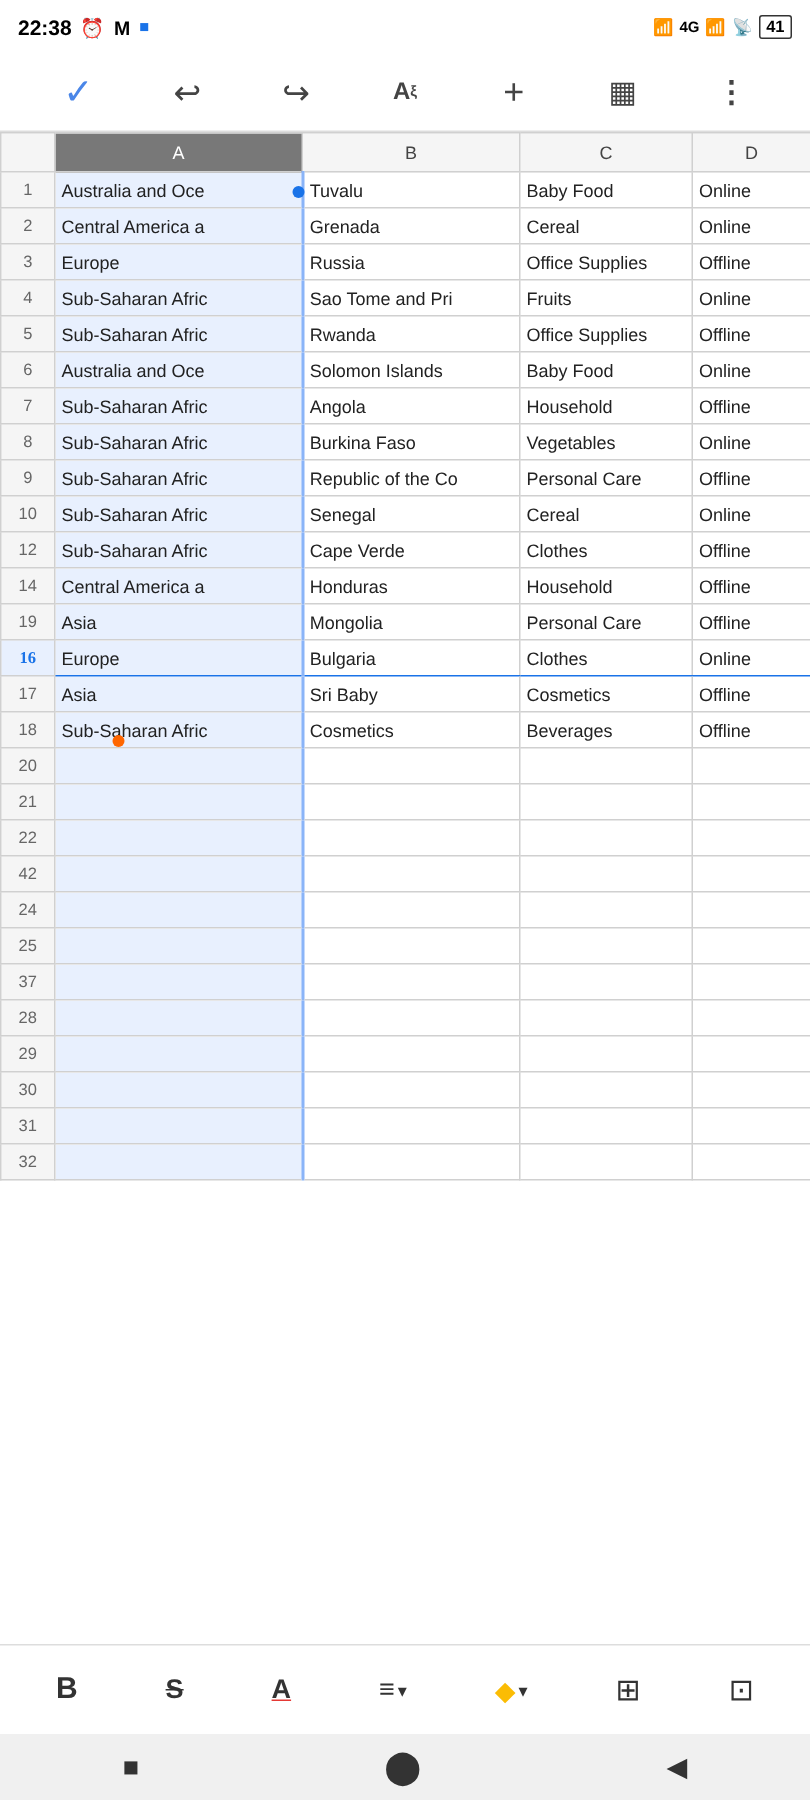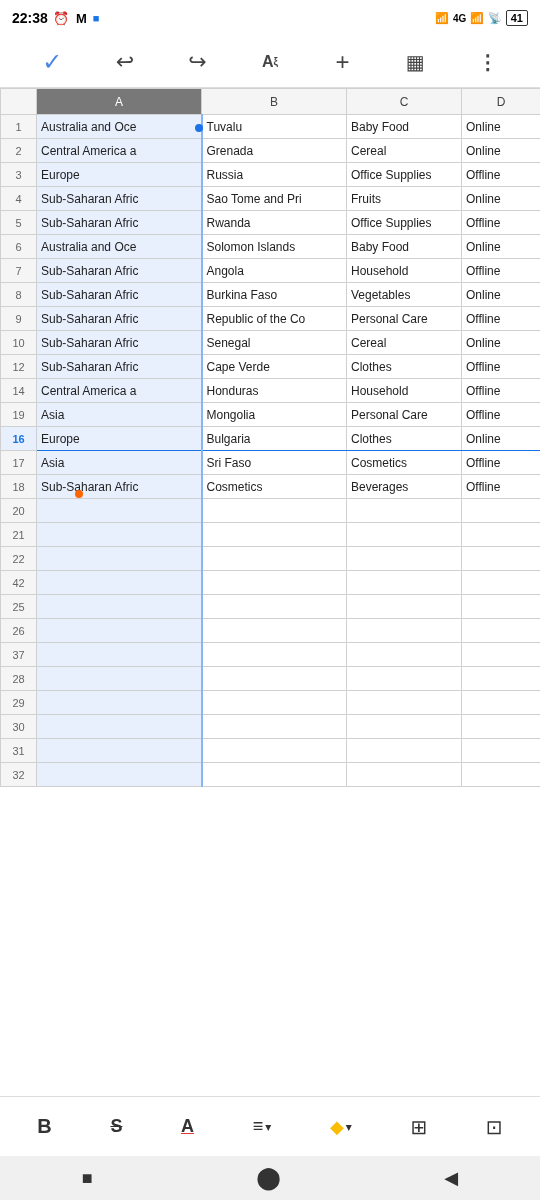--- a/index.html
+++ b/index.html
@@ -106,20 +106,21 @@
     .cell-a {
       background: #e8f0fe;
       border-right: 2px solid #8ab4f8;
     }
 
     
     .row-16 .row-num {
       background: #e8f0fe;
       color: #1a73e8;
       font-weight: bold;
+      font-family: Liberation Serif, serif;
     }
     .row-16 .cell {
       border-top: 1.5px solid #1a73e8;
       border-bottom: 1.5px solid #1a73e8;
     }
     .row-16 .cell-a {
       background: #e8f0fe;
     }
 
     .empty-row .cell, .empty-row .cell-a {
@@ -333,21 +334,21 @@
         <tr class="row-16">
           <td class="row-num">16</td>
           <td class="cell cell-a">Europe</td>
           <td class="cell">Bulgaria</td>
           <td class="cell">Clothes</td>
           <td class="cell">Online</td>
         </tr>
         <tr>
           <td class="row-num">17</td>
           <td class="cell cell-a">Asia</td>
-          <td class="cell">Sri Faso</td>
+          <td class="cell">Sri Baby</td>
           <td class="cell">Cosmetics</td>
           <td class="cell">Offline</td>
         </tr>
         <tr>
           <td class="row-num">18</td>
           <td class="cell cell-a">Sub-Saharan Afric</td>
           <td class="cell">Cosmetics</td>
           <td class="cell">Beverages</td>
           <td class="cell">Offline</td>
         </tr>
@@ -373,28 +374,28 @@
           <td class="cell"></td>
         </tr>
         <tr class="empty-row">
           <td class="row-num">42</td>
           <td class="cell cell-a"></td>
           <td class="cell"></td>
           <td class="cell"></td>
           <td class="cell"></td>
         </tr>
         <tr class="empty-row">
+          <td class="row-num">24</td>
+          <td class="cell cell-a"></td>
+          <td class="cell"></td>
+          <td class="cell"></td>
+          <td class="cell"></td>
+        </tr>
+        <tr class="empty-row">
           <td class="row-num">25</td>
-          <td class="cell cell-a"></td>
-          <td class="cell"></td>
-          <td class="cell"></td>
-          <td class="cell"></td>
-        </tr>
-        <tr class="empty-row">
-          <td class="row-num">26</td>
           <td class="cell cell-a"></td>
           <td class="cell"></td>
           <td class="cell"></td>
           <td class="cell"></td>
         </tr>
         <tr class="empty-row">
           <td class="row-num">37</td>
           <td class="cell cell-a"></td>
           <td class="cell"></td>
           <td class="cell"></td>

